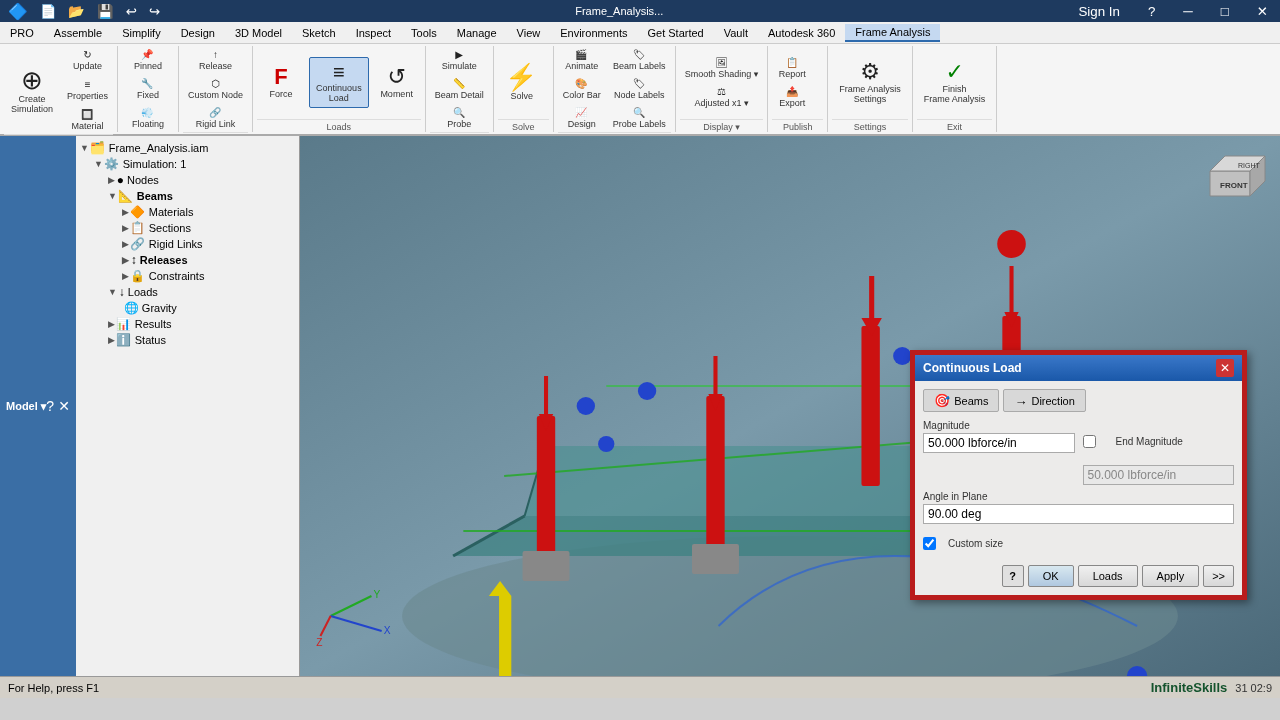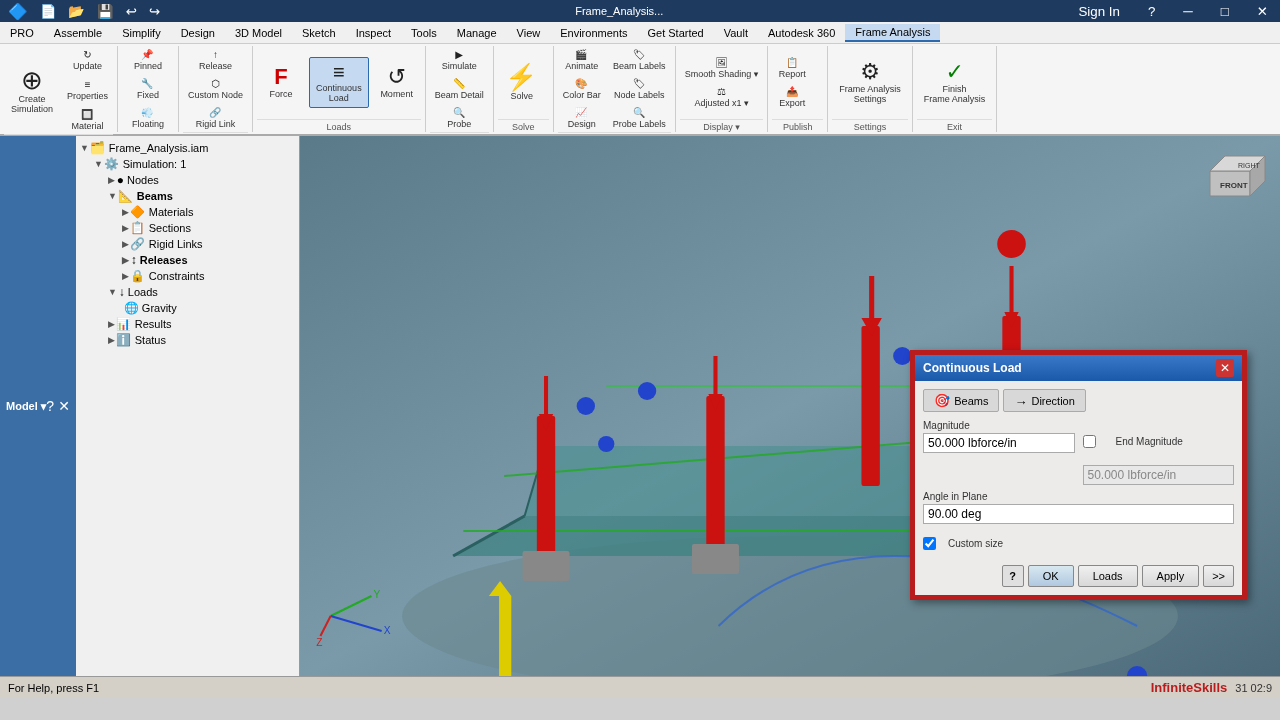--- a/index.html
+++ b/index.html
@@ -563,15 +563,15 @@
       <button class="dialog-btn">Loads</button>
       <button class="dialog-btn">Apply</button>
       <button class="expand-btn">&gt;&gt;</button>
     </div>
   </div>
 </div>
 
 <div id="statusbar">
   <span>For Help, press F1</span>
   <span style="flex:1"></span>
-  <span style="font-weight:bold; color:#b91c1c; font-size:13px;">InfiniteSkills</span>
+  <span style="font-weight:bold; color:#14532d; font-size:13px;">InfiniteSkills</span>
   <span style="margin-left:8px; color:#333;">31 02:9</span>
 </div>
 
 </body></html>

